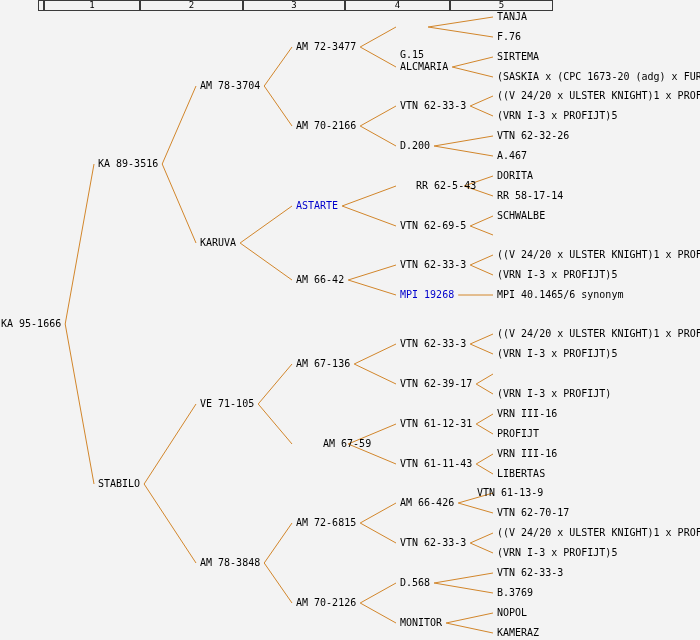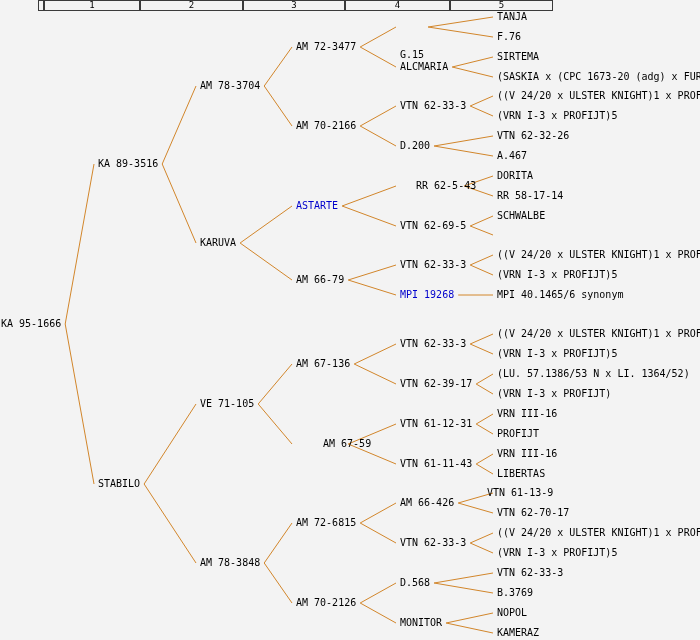--- a/index.html
+++ b/index.html
@@ -126,21 +126,21 @@
       <div class="node" style="left: 1px; top: 324px; color: rgb(0, 0, 0);">KA 95-1666</div>
       <div class="node" style="left: 98px; top: 164px; color: rgb(0, 0, 0);">KA 89-3516</div>
       <div class="node" style="left: 98px; top: 484px; color: rgb(0, 0, 0);">STABILO</div>
       <div class="node" style="left: 200px; top: 86px; color: rgb(0, 0, 0);">AM 78-3704</div>
       <div class="node" style="left: 200px; top: 243px; color: rgb(0, 0, 0);">KARUVA</div>
       <div class="node" style="left: 200px; top: 404px; color: rgb(0, 0, 0);">VE 71-105</div>
       <div class="node" style="left: 200px; top: 563px; color: rgb(0, 0, 0);">AM 78-3848</div>
       <div class="node" style="left: 296px; top: 47px; color: rgb(0, 0, 0);">AM 72-3477</div>
       <div class="node" style="left: 296px; top: 126px; color: rgb(0, 0, 0);">AM 70-2166</div>
       <div class="node link" style="left: 296px; top: 206px; color: rgb(0, 0, 204);">ASTARTE</div>
-      <div class="node" style="left: 296px; top: 280px; color: rgb(0, 0, 0);">AM 66-79</div>
+      <div class="node" style="left: 296px; top: 280px; color: rgb(0, 0, 0);">AM 66-42</div>
       <div class="node" style="left: 296px; top: 364px; color: rgb(0, 0, 0);">AM 67-136</div>
       <div class="node" style="left: 296px; top: 444px; color: rgb(0, 0, 0); margin-left: 27px;">AM 67-59</div>
       <div class="node" style="left: 296px; top: 523px; color: rgb(0, 0, 0);">AM 72-6815</div>
       <div class="node" style="left: 296px; top: 603px; color: rgb(0, 0, 0); text-align: center;">AM 70-2126</div>
       <div class="node" style="left: 400px; top: 27px; color: rgb(0, 0, 0); margin-top: 28px;">G.15</div>
       <div class="node" style="left: 400px; top: 67px; color: rgb(0, 0, 0);">ALCMARIA</div>
       <div class="node" style="left: 400px; top: 106px; color: rgb(0, 0, 0);">VTN 62-33-3</div>
       <div class="node" style="left: 400px; top: 146px; color: rgb(0, 0, 0);">D.200</div>
       <div class="node" style="left: 388px; top: 186px; color: rgb(0, 0, 0); margin-left: 28px;">RR 62-5-43</div>
       <div class="node" style="left: 400px; top: 226px; color: rgb(0, 0, 0);">VTN 62-69-5</div>
@@ -163,27 +163,26 @@
       <div class="node" style="left: 497px; top: 136px; color: rgb(0, 0, 0);">VTN 62-32-26</div>
       <div class="node" style="left: 497px; top: 156px; color: rgb(0, 0, 0);">A.467</div>
       <div class="node" style="left: 497px; top: 176px; color: rgb(0, 0, 0);">DORITA</div>
       <div class="node" style="left: 497px; top: 196px; color: rgb(0, 0, 0);">RR 58-17-14</div>
       <div class="node" style="left: 497px; top: 216px; color: rgb(0, 0, 0);">SCHWALBE</div>
       <div class="node" style="left: 497px; top: 255px; color: rgb(0, 0, 0);">((V 24/20 x ULSTER KNIGHT)1 x PROF</div>
       <div class="node" style="left: 497px; top: 275px; color: rgb(0, 0, 0);">(VRN I-3 x PROFIJT)5</div>
       <div class="node" style="left: 497px; top: 295px; color: rgb(0, 0, 0);">MPI 40.1465/6 synonym</div>
       <div class="node" style="left: 497px; top: 334px; color: rgb(0, 0, 0);">((V 24/20 x ULSTER KNIGHT)1 x PROF</div>
       <div class="node" style="left: 497px; top: 354px; color: rgb(0, 0, 0);">(VRN I-3 x PROFIJT)5</div>
-      <div class="node" style="left: 497px; top: 374px; color: rgb(0, 0, 0);">(LU. 57.1386/53 N x LI. 1364/52)</div>
       <div class="node" style="left: 497px; top: 394px; color: rgb(0, 0, 0);">(VRN I-3 x PROFIJT)</div>
       <div class="node" style="left: 497px; top: 414px; color: rgb(0, 0, 0);">VRN III-16</div>
       <div class="node" style="left: 497px; top: 434px; color: rgb(0, 0, 0);">PROFIJT</div>
       <div class="node" style="left: 497px; top: 454px; color: rgb(0, 0, 0);">VRN III-16</div>
       <div class="node" style="left: 497px; top: 474px; color: rgb(0, 0, 0);">LIBERTAS</div>
-      <div class="node" style="left: 487px; top: 493px; color: rgb(0, 0, 0);">VTN 61-13-9</div>
+      <div class="node" style="left: 477px; top: 493px; color: rgb(0, 0, 0);">VTN 61-13-9</div>
       <div class="node" style="left: 497px; top: 513px; color: rgb(0, 0, 0);">VTN 62-70-17</div>
       <div class="node" style="left: 497px; top: 533px; color: rgb(0, 0, 0);">((V 24/20 x ULSTER KNIGHT)1 x PROF</div>
       <div class="node" style="left: 497px; top: 553px; color: rgb(0, 0, 0);">(VRN I-3 x PROFIJT)5</div>
       <div class="node" style="left: 497px; top: 573px; color: rgb(0, 0, 0);">VTN 62-33-3</div>
       <div class="node" style="left: 497px; top: 593px; color: rgb(0, 0, 0);">B.3769</div>
       <div class="node" style="left: 497px; top: 613px; color: rgb(0, 0, 0);">NOPOL</div>
       <div class="node" style="left: 497px; top: 633px; color: rgb(0, 0, 0);">KAMERAZ</div>
     </div>
   <div class="ruler">
       <div class="ruler-cell" style="left: 38px; width: 6px; height: 11px; border-color: rgb(58, 58, 58); color: rgb(0, 0, 0);"></div>

